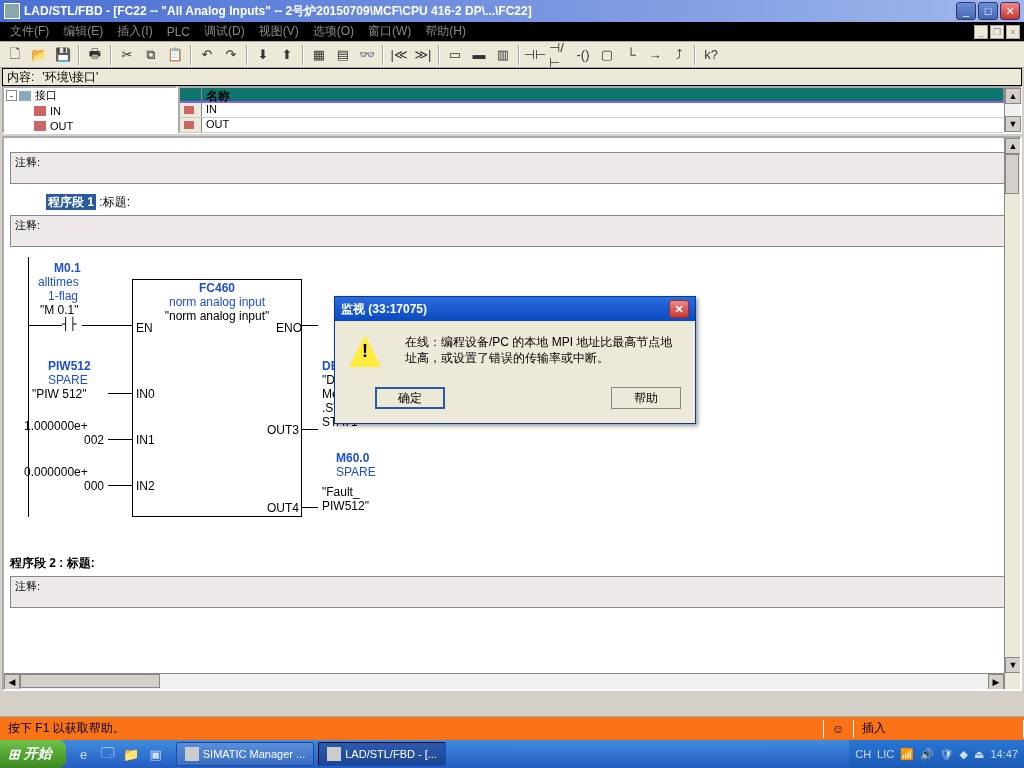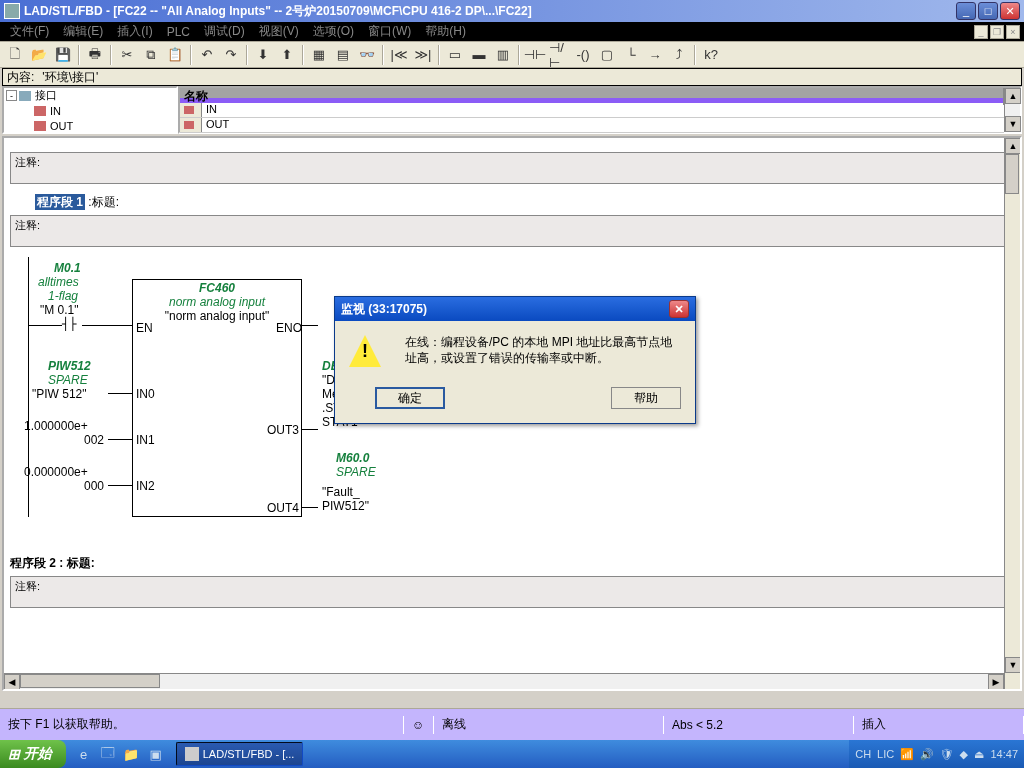--- a/index.html
+++ b/index.html
@@ -29,57 +29,57 @@
 .pathbar .lbl { margin-right: 8px; text-align: center; }
 
 
 .upper { height: 48px; display: flex; margin: 0 2px; }
 .treepane { width: 176px; border: 2px inset #fff; background: #fff; overflow: hidden; }
 .tablepane { flex: 1; border: 2px inset #fff; background: #ece9d8; display: flex; }
 .tree-row { display: flex; align-items: center; height: 15px; font-size: 11px; padding-left: 2px; }
 .tree-exp { width: 11px; height: 11px; border: 1px solid #888; display: inline-flex; align-items: center; justify-content: center; font-size: 9px; margin-right: 2px; }
 .tree-icon { width: 12px; height: 10px; background: #8ab; margin-right: 4px; }
 .tbl-main { flex: 1; }
-.tbl-hdr { height: 15px; display: flex; background: #a3a3a3; border-bottom: 5px solid #8b5cf6; flex-direction: column; }
+.tbl-hdr { height: 15px; display: flex; background: #0f766e; border-bottom: 2px solid #8b5cf6; }
 .tbl-hdr .cell { border-right: 1px solid #888; padding: 0 4px; font-weight: bold; font-size: 12px; }
 .tbl-row { height: 15px; display: flex; background: #fff; border-bottom: 1px solid #ccc; }
 .tbl-row .lc { width: 22px; border-right: 1px solid #888; background: #ece9d8; display: flex; align-items: center; justify-content: center; }
 .tbl-row .tc { flex: 1; padding: 0 4px; font-size: 11px; }
 .vscroll { width: 16px; background: #ece9d8; border-left: 1px solid #888; display: flex; flex-direction: column; }
 .vscroll .sbtn { width: 16px; height: 16px; border: 1px solid #888; background: #d4d0c8; display: flex; align-items: center; justify-content: center; font-size: 9px; }
 .vscroll .strack { flex: 1; background: #f0f0f0; }
 
 
 .main { position: relative; margin: 2px; border: 2px inset #fff; background: #fff; height: 555px; overflow: hidden; }
 .main-inner { padding: 14px 4px 4px 4px; font-size: 12px; }
 .blk-title { margin: 6px 2px; font-size: 12px; }
 .comment { margin: 0 2px 10px 2px; height: 32px; background: #ece9e8; border: 1px solid #888; padding: 2px 4px; font-size: 11px; color: #000; }
-.seg-title { margin: 6px 2px 4px 5px; padding-left: 22px; }
+.seg-title { margin: 6px 2px 4px 16px; padding-left: 22px; }
 .seg-num { background: #2a5a9c; color: #fff; padding: 1px 2px; font-weight: bold; font-size: 12px; }
 .seg-lbl { font-size: 12px; }
 .main .vscroll-main { position: absolute; right: 0; top: 0; bottom: 0; width: 16px; background: #ece9d8; border-left: 1px solid #888; }
 .vscroll-main .sbtn { width: 16px; height: 16px; border: 1px solid #888; background: #d4d0c8; display: flex; align-items: center; justify-content: center; font-size: 9px; }
 .vscroll-main .thumb { width: 14px; height: 40px; margin-top: 0; background: #d4d0c8; border: 1px solid #888; }
 .hscroll { position: absolute; left: 0; right: 16px; bottom: 0; height: 16px; background: #ece9d8; border-top: 1px solid #888; display: flex; }
 .hscroll .sbtn { width: 16px; height: 16px; border: 1px solid #888; background: #d4d0c8; display: flex; align-items: center; justify-content: center; font-size: 9px; }
 .hscroll .track { flex: 1; background: #f0f0f0; position: relative; }
 .hscroll .thumb { position: absolute; left: 0; top: 0; width: 140px; height: 14px; background: #d4d0c8; border: 1px solid #888; }
 
 
 .fbd { position: relative; margin: 4px 0 0 16px; height: 280px; font-family: "Courier New", monospace; font-size: 12px; }
-.fbd .olive { color: #15803d; font-style: italic; }
+.fbd .olive { color: #1d4ed8; }
 .fbd .box { position: absolute; border: 1px solid #000; }
 .fbd .boxt { position: absolute; text-align: center; }
 .fbd .line-h { position: absolute; border-top: 1px solid #000; height: 0; }
 .fbd .line-v { position: absolute; border-left: 1px solid #000; width: 0; }
 .fbd .txt { position: absolute; }
 .fbd .contact { position: absolute; font-family: monospace; }
 
 
-.status { position: absolute; left: 0; right: 0; bottom: 28px; height: 32px; background: #c4b5fd; border-top: 1px solid #aca899; display: flex; align-items: center; font-size: 12px; }
+.status { position: absolute; left: 0; right: 0; bottom: 28px; height: 24px; background: #f97316; border-top: 1px solid #aca899; display: flex; align-items: center; font-size: 12px; }
 .status .sp { padding: 0 8px; border-right: 1px inset #fff; height: 18px; display: flex; align-items: center; }
 .status .sp.flex { flex: 1; }
 
 
 .taskbar { position: absolute; left: 0; right: 0; bottom: 0; height: 28px; background: linear-gradient(#3f8cde,#245dc1); display: flex; align-items: center; }
 .start { height: 28px; background: linear-gradient(#6fc24a,#3a8a1f); color: #fff; font-weight: bold; font-style: italic; font-size: 14px; padding: 0 14px 0 8px; display: flex; align-items: center; border-radius: 0 8px 8px 0; }
 .ql { display: flex; gap: 4px; margin: 0 8px; }
 .ql .qi { width: 20px; height: 20px; display: flex; align-items: center; justify-content: center; color: #cde; font-size: 13px; }
 .task { height: 24px; margin: 0 2px; padding: 0 8px; display: flex; align-items: center; color: #fff; font-size: 11px; border: 1px solid #1a4aa0; background: linear-gradient(#5a8edb,#3a6dc0); border-radius: 2px; }
 .task.active { background: linear-gradient(#2a5ab0,#1c4590); border: 1px inset #0a2a70; }
@@ -289,36 +289,38 @@
       </div>
     <div class="sbtn">▶</div>
   </div>
 </div>
 
 <div class="status">
   <div class="sp flex">按下 F1 以获取帮助。</div>
   <div class="sp" style="width:30px;">
       <span>☺</span>
     </div>
-  <div class="sp" style="width:230px;">离线</div>
-  <div class="sp" style="width:190px;">Abs &lt; 5.2</div>
   <div class="sp" style="width:170px;">插入</div>
 </div>
 
 <div class="taskbar">
   <div class="start">
       <span style="margin-right:4px;">⊞</span>
       <span>开始</span>
     </div>
   <div class="ql">
     <div class="qi">e</div>
     <div class="qi">🗔</div>
     <div class="qi">📁</div>
     <div class="qi">▣</div>
   </div>
+  <div class="task">
+      <div class="ti"></div>
+      <span>SIMATIC Manager ...</span>
+    </div>
   <div class="task active">
       <div class="ti"></div>
       <span>LAD/STL/FBD  - [...</span>
     </div>
   <div class="tray">
     <span>CH</span>
     <span>LIC</span>
     <span>📶</span>
     <span>🔊</span>
     <span>🛡</span>

